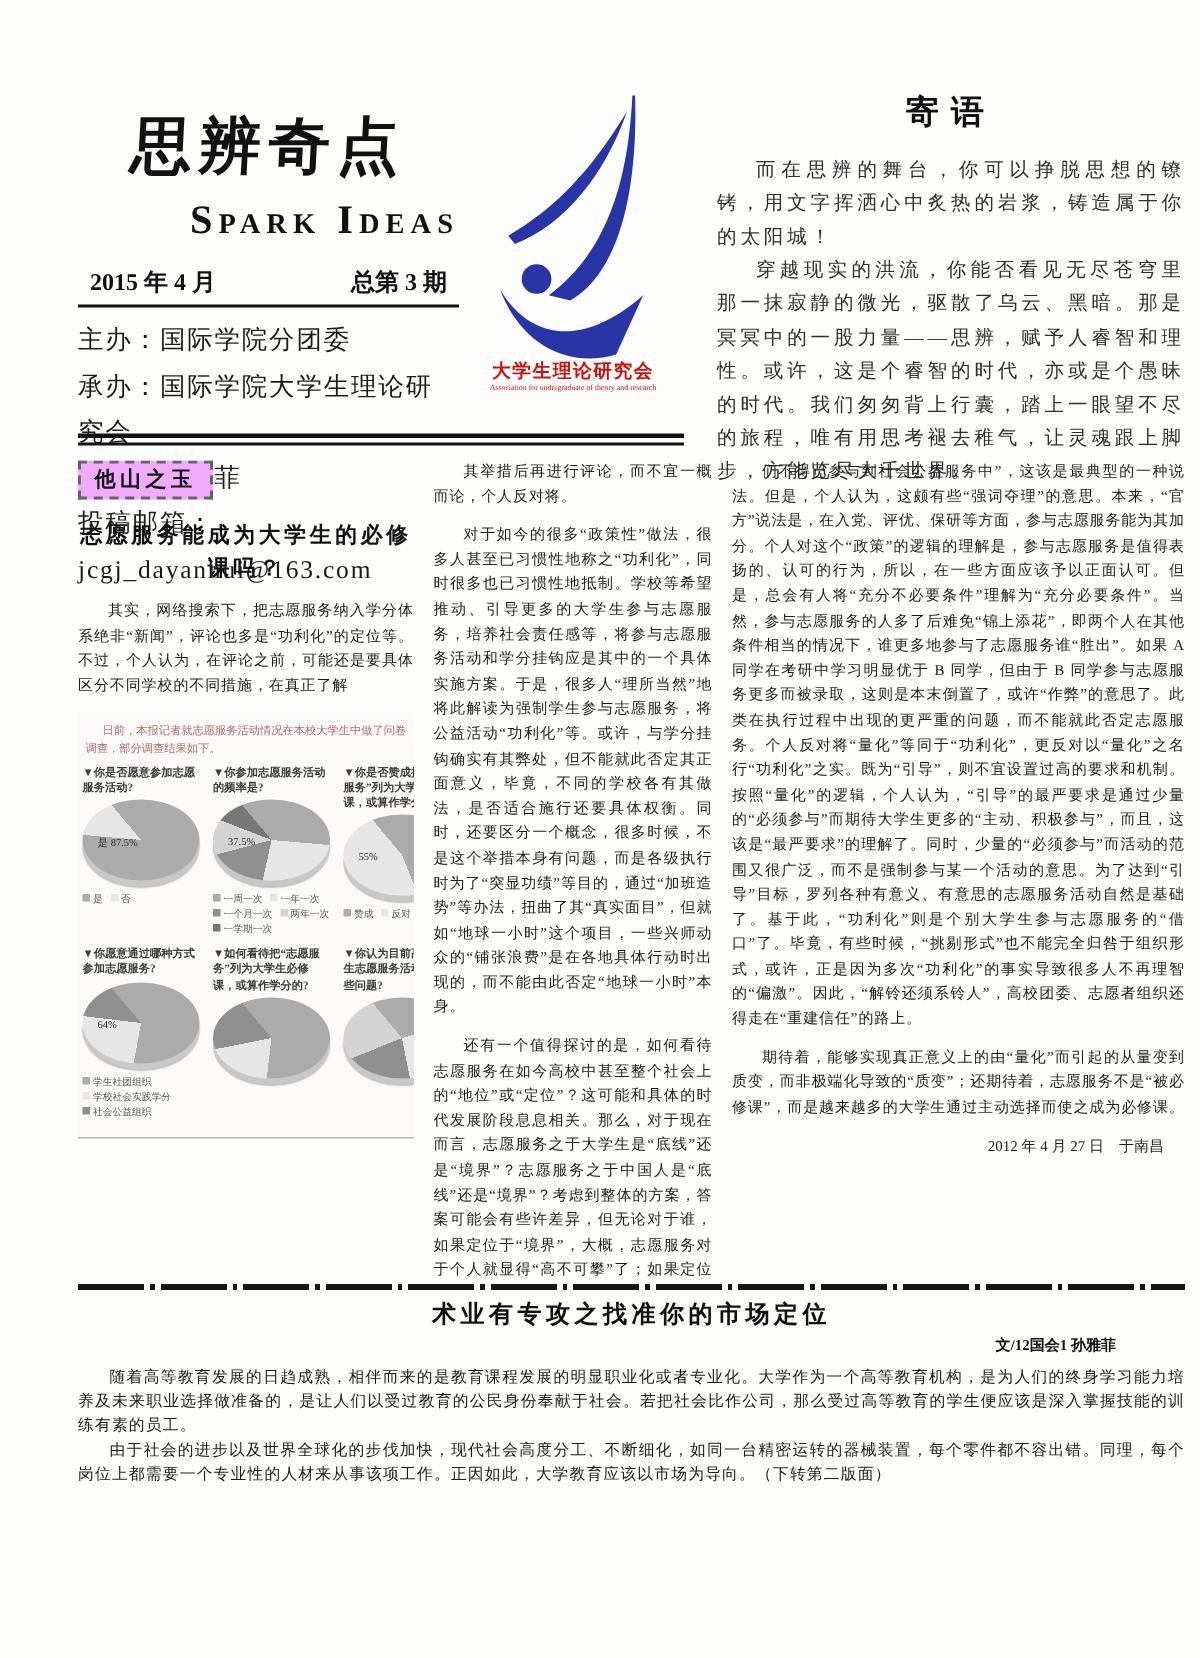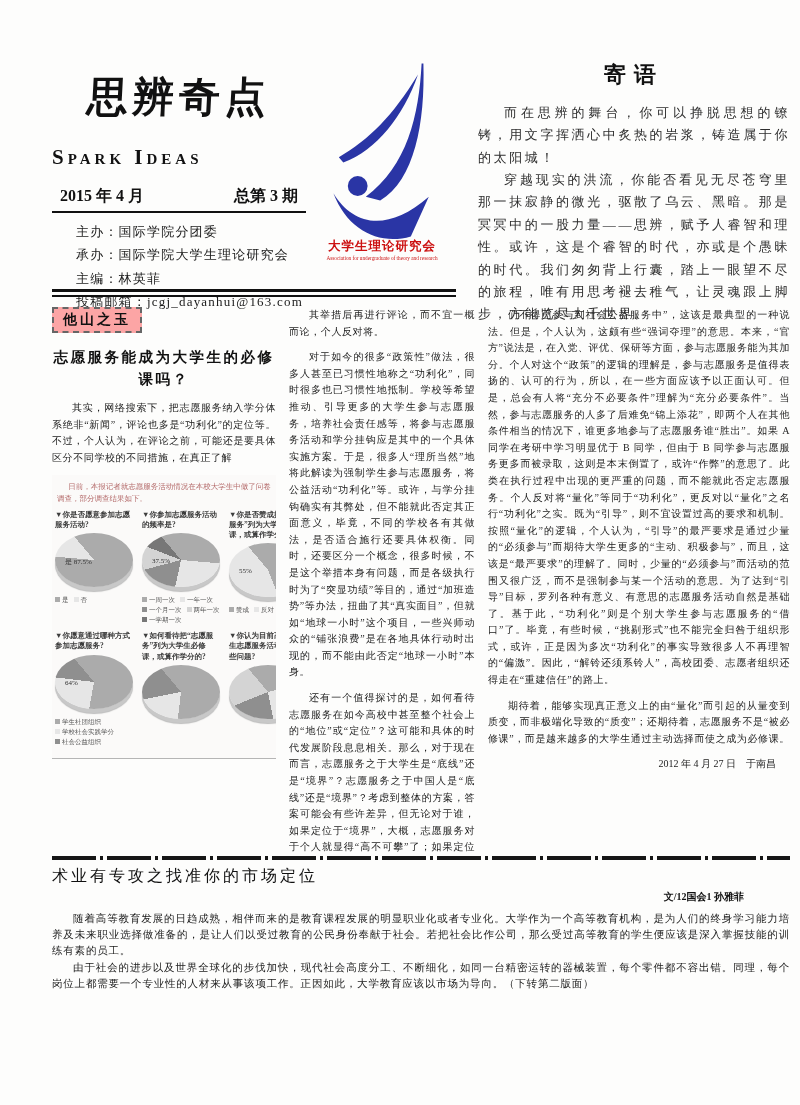--- a/index.html
+++ b/index.html
@@ -4,42 +4,42 @@
 <style>
   html,body{margin:0;padding:0;background:#e8e8e8;}
   .page{width:800px;height:1105px;background:#fdfdfc;position:relative;margin:0 auto;
         font-family:"Liberation Serif","DejaVu Serif",serif;color:#111;overflow:hidden;}
 
   
   .header{position:absolute;left:52px;top:56px;right:10px;display:flex;}
   .masthead{width:254px;flex:none;}
   .mh-title{font-size:41px;font-weight:bold;letter-spacing:5px;text-align:center;
             transform:skewX(-3deg);margin-top:14px;white-space:nowrap;}
-  .mh-en{text-align:left;font-variant:small-caps;font-weight:bold;font-size:21px;
-         letter-spacing:4px;margin-top:20px;}
+  .mh-en{text-align:right;font-variant:small-caps;font-weight:bold;font-size:27px;
+         letter-spacing:4px;margin-top:6px;}
   .mh-daterow{display:flex;justify-content:space-between;font-size:16px;font-weight:bold;
               border-bottom:2px solid #111;padding:0 8px 4px;margin-top:16px;}
-  .mh-info{font-size:13px;letter-spacing:1.2px;line-height:1.8;padding-top:7px;color:#1a1a1a;margin-left:24px;}
+  .mh-info{font-size:17px;letter-spacing:1.2px;line-height:1.8;padding-top:7px;color:#1a1a1a;}
   .logo{width:152px;flex:none;text-align:center;padding-top:4px;}
   .logo-cn{color:#cc1111;font-weight:bold;font-size:12.5px;letter-spacing:1px;margin-top:-6px;}
   .logo-en{color:#cc1111;font-size:5.5px;transform:scale(.95);}
   .foreword{flex:1;padding-left:20px;}
   .fw-title{text-align:center;font-size:22px;font-weight:bold;letter-spacing:8px;margin:4px 0 12px;}
   .fw-p{font-size:13px;letter-spacing:2.6px;line-height:1.72;text-indent:2em;
         text-align:justify;color:#2e2e2e;margin:0;}
   .header-rule{position:absolute;left:52px;top:289px;width:404px;height:3px;
                border-top:3px solid #111;border-bottom:2px solid #111;}
 
   
   .main{position:absolute;left:52px;top:307px;right:10px;height:547px;display:flex;gap:13px;}
   .col{overflow:hidden;}
   .col1{width:224px;flex:none;}
   .col2{width:186px;flex:none;}
   .col3{flex:1;}
-  .badge{display:inline-block;border:2px dashed #666;background:#fca5a5;font-weight:bold;
+  .badge{display:inline-block;border:2px dashed #666;background:#f0abfc;font-weight:bold;
          font-size:14px;padding:2px 9px;letter-spacing:3px;}
   .f-title{font-size:14.5px;font-weight:bold;text-align:center;line-height:1.55;
            letter-spacing:2.5px;word-spacing:3px;margin:13px 0 9px;}
   .body-p{font-size:10px;line-height:1.66;text-align:justify;text-indent:2em;
           letter-spacing:0.6px;margin:0 0 9px;color:#1c1c1c;}
   .dateline{text-align:right;font-size:10px;padding-right:14px;margin-top:10px;color:#1c1c1c;}
 
   
   .figure{background:#fbfaf9;border-bottom:1px solid #b5b5b5;padding:6px 3px 12px;margin-top:2px;}
   .fig-caption{font-size:7.5px;color:#b46a6a;line-height:1.5;text-indent:1.5em;margin:0 2px 6px;}
@@ -51,21 +51,21 @@
   .legend{display:flex;flex-wrap:wrap;gap:1px 5px;font-size:6.5px;color:#555;line-height:1.4;}
   .legend .lg-item i{display:inline-block;width:5px;height:5px;margin-right:2px;}
 
   
   .section-rule{position:absolute;left:52px;right:10px;top:856px;height:4px;
      background:repeating-linear-gradient(90deg,#161616 0 44px,transparent 44px 48px,
      #161616 48px 51px,transparent 51px 55px);}
 
   
   .bottom{position:absolute;left:52px;right:10px;top:866px;}
-  .bt-title{text-align:left;font-size:16px;font-weight:normal;letter-spacing:3px;margin:0;}
+  .bt-title{text-align:center;font-size:16px;font-weight:bold;letter-spacing:3px;margin:0;}
   .bt-byline{text-align:right;font-size:10px;font-weight:bold;padding-right:46px;margin:3px 0 7px;}
   .bt-p{font-size:10.5px;line-height:1.52;text-align:justify;text-indent:2em;
         letter-spacing:0.8px;margin:0 0 1px;color:#1a1a1a;}
 </style>
 </head>
 <body>
 
 <div class="page">
 
   <div class="header">

